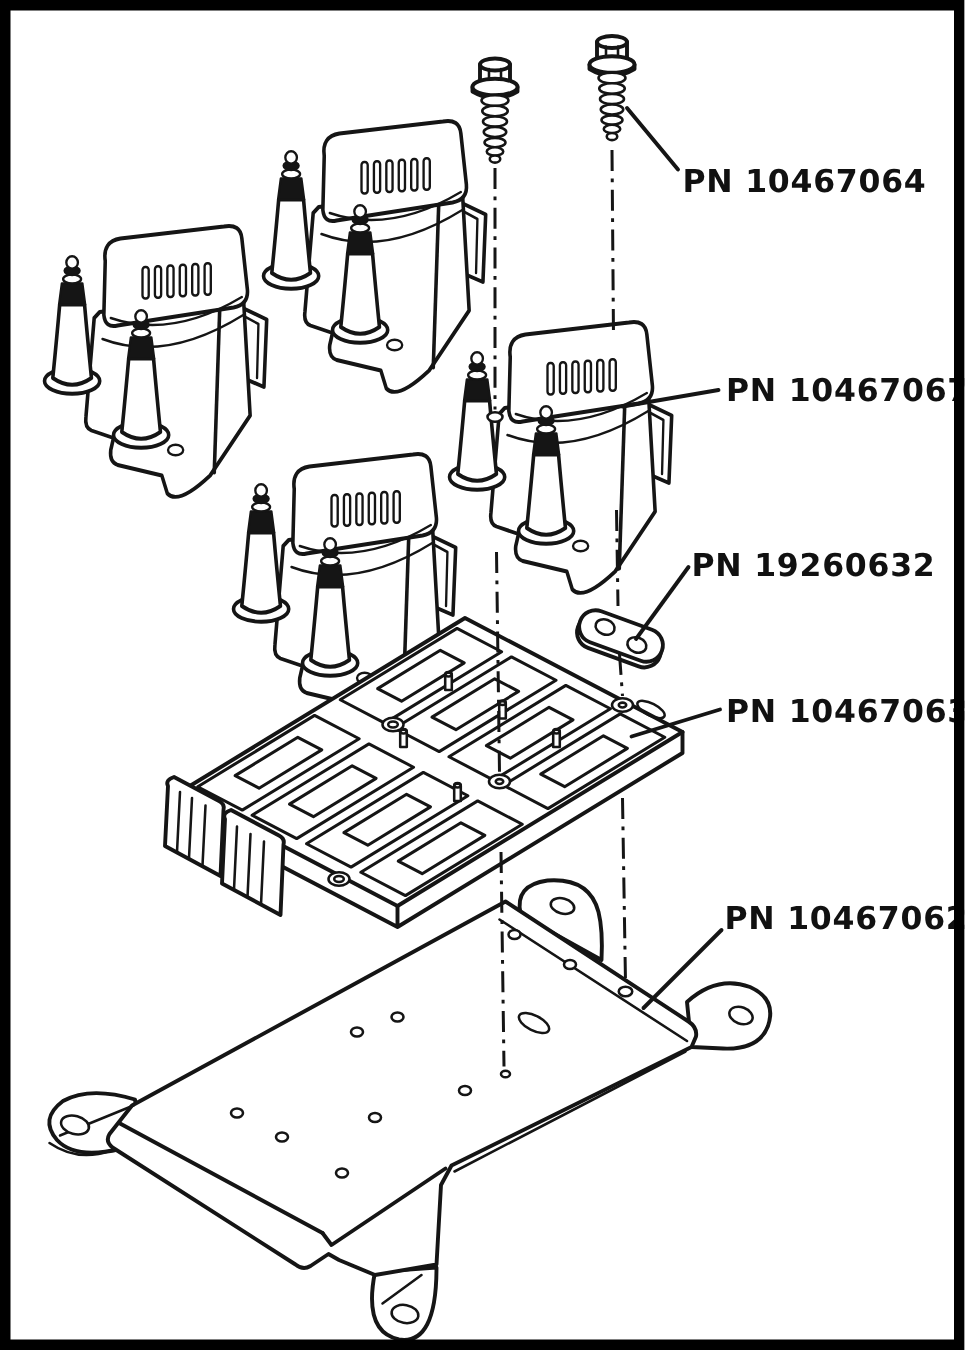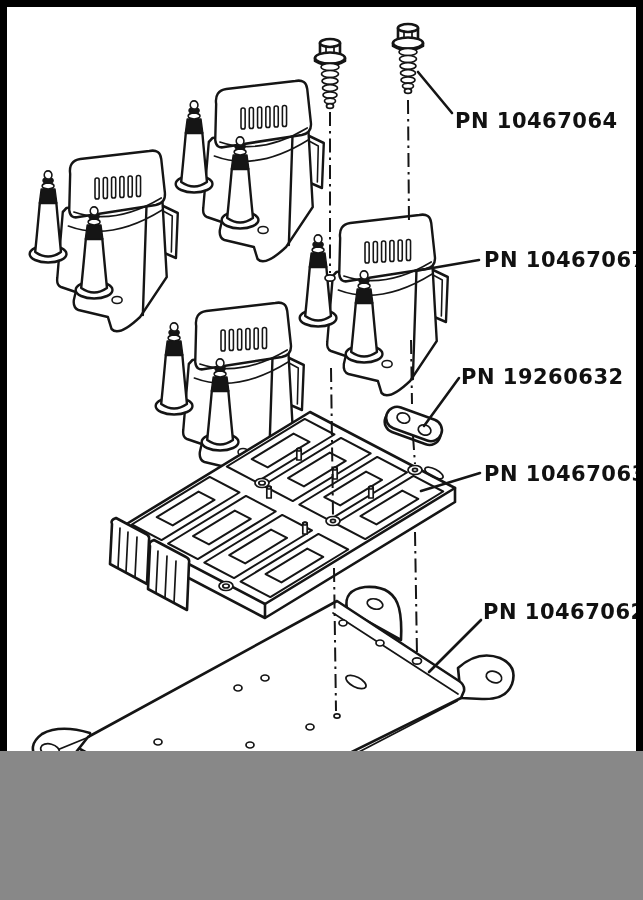--- a/index.html
+++ b/index.html
@@ -1,16 +1,16 @@
 <!DOCTYPE html>
 <html><head>
 <meta charset="utf-8">
 <style>
   html,body{margin:0;padding:0;background:#888;}
-  .page{position:relative;width:643px;height:751px;background:#ffffff;overflow:hidden;}
+  .page{position:relative;width:643px;height:900px;background:#ffffff;overflow:hidden;}
   svg{display:block;}
   .f   {fill:#ffffff;stroke:#151515;stroke-width:2.6;stroke-linejoin:round;stroke-linecap:round;}
   .nf  {fill:none;   stroke:#151515;stroke-width:2.6;stroke-linejoin:round;stroke-linecap:round;}
   .thin{stroke-width:1.7;}
   .dark{fill:#151515;stroke:#151515;stroke-width:1.6;stroke-linejoin:round;}
   .dash{fill:none;stroke:#151515;stroke-width:2;stroke-dasharray:14 5 2.5 5;}
   .cell{fill:none;stroke:#151515;stroke-width:2;vector-effect:non-scaling-stroke;stroke-linejoin:round;}
   .pn  {font-family:"DejaVu Sans",sans-serif;font-weight:700;font-size:21px;letter-spacing:.5px;fill:#111;}
 </style>
 </head>

